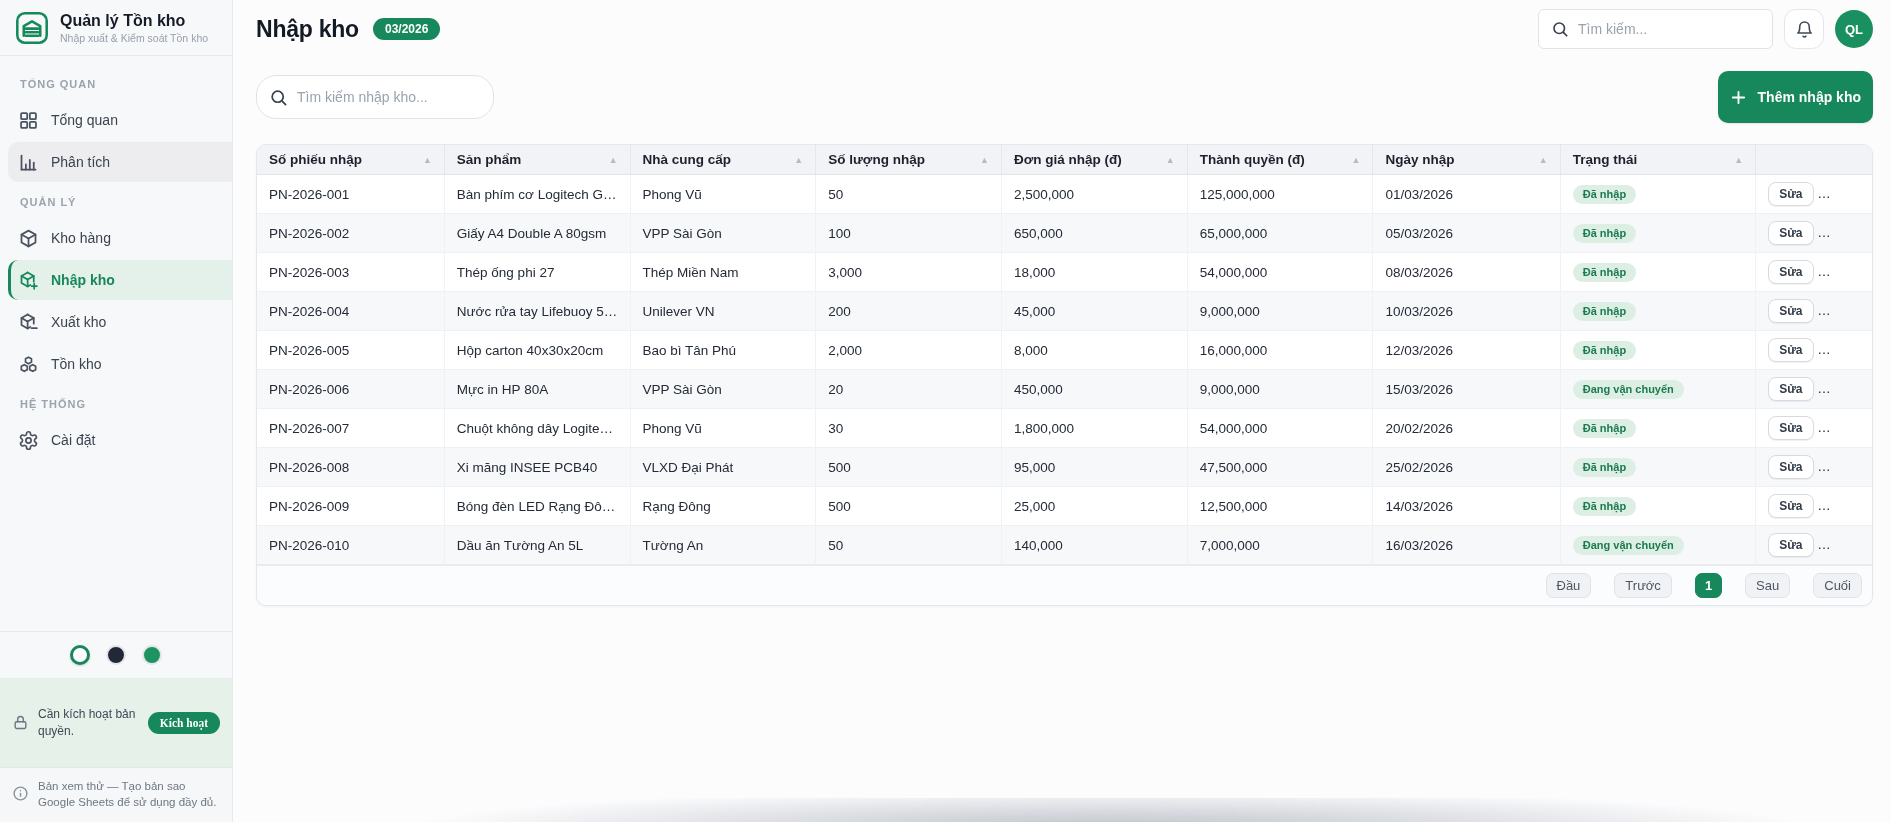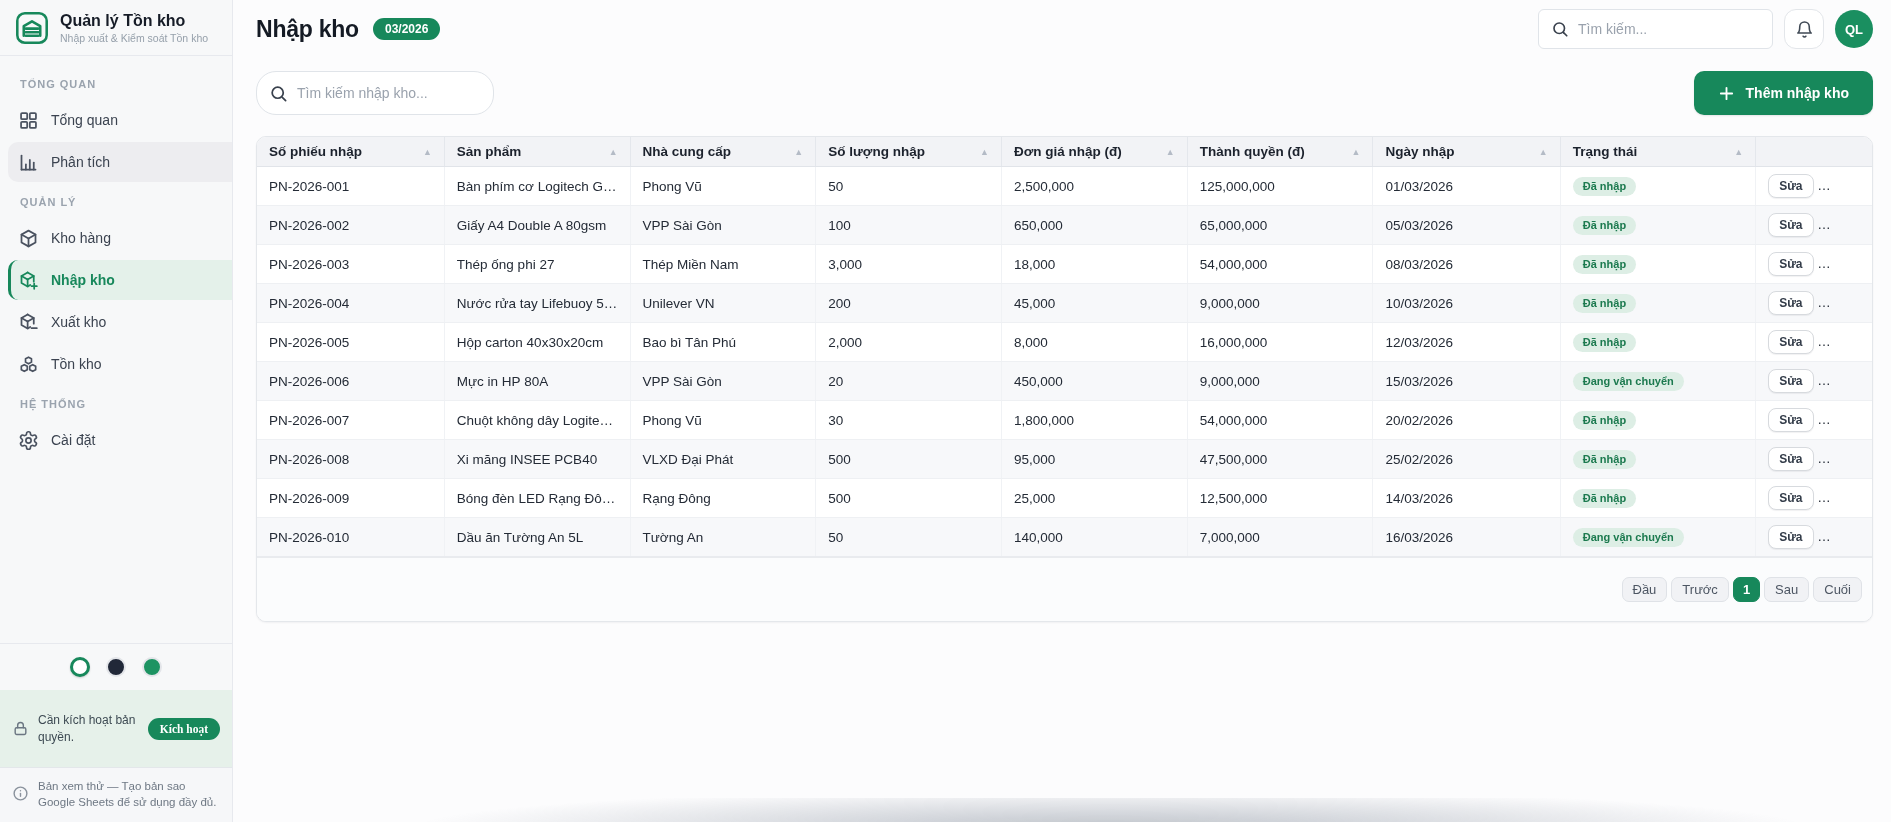--- a/index.html
+++ b/index.html
@@ -40,21 +40,21 @@
   }
   .nav-item.active .nicon{ color:var(--accent); }
 
   .side-footer{ margin-top:auto; }
   .theme-row{ display:flex; justify-content:center; gap:16px; padding:13px 0 13px; border-top:1px solid var(--line); }
   .swatch{ width:20px; height:20px; border-radius:50%; cursor:pointer; }
   .swatch.light{ background:#fff; border:3px solid var(--accent); box-shadow:0 1px 2px rgba(0,0,0,.18); }
   .swatch.dark{ background:var(--navy); border:2px solid #e3e5e9; }
   .swatch.green{ background:#1d9362; border:2px solid #e3e5e9; }
 
-  .license{ background:#e6f1ea; padding:22px 12px; display:flex; align-items:center; gap:9px; }
+  .license{ background:#e6f1ea; padding:28px 12px; display:flex; align-items:center; gap:9px; }
   .license .licon{ color:#6b7682; flex:0 0 auto; }
   .license .msg{ font-size:12px; color:#3d4a53; line-height:1.35; flex:1; }
   .activate-btn{
     background:var(--accent); color:#fff; font-weight:700; font-size:11.5px;
     padding:5px 12px; border-radius:999px; border:none; cursor:pointer;
     font-family:Liberation Serif, serif; flex:0 0 auto;
   }
   .trial{ padding:10px 12px 12px; display:flex; gap:9px; align-items:center; border-top:1px solid #e3e7ea; background:#f6f7f9; }
   .trial .ticon{ color:#8a929d; flex:0 0 auto; }
   .trial .msg{ font-size:11.5px; color:#6e7884; line-height:1.4; }
@@ -82,22 +82,22 @@
     display:flex; align-items:center; justify-content:center; color:#3f4854; cursor:pointer;
   }
   .avatar{
     width:38px; height:38px; border-radius:50%; background:#1a8f60; color:#fff;
     font-size:13px; font-weight:800; display:flex; align-items:center; justify-content:center; cursor:pointer;
   }
 
   .toolbar{ display:flex; align-items:center; margin-top:22px; }
   .searchbox.big{ height:44px; width:238px; border-radius:20px; }
   .add-btn{
-    margin-left:auto; height:44px; background:var(--accent); color:#fff; border:none; cursor:pointer;
-    border-radius:10px; padding:0 24px; display:flex; align-items:center; gap:11px;
+    margin-left:auto; height:52px; background:var(--accent); color:#fff; border:none; cursor:pointer;
+    border-radius:10px; padding:0 12px; display:flex; align-items:center; gap:11px;
     font-family:inherit; font-size:14px; font-weight:700; box-shadow:0 1px 2px rgba(16,24,40,.1);
   }
 
   .table-card{
     margin-top:21px; background:#fff; border:1px solid #e4e7eb; border-radius:10px;
     overflow:hidden; box-shadow:0 1px 2px rgba(16,24,40,.05);
   }
   table{ width:100%; border-collapse:collapse; table-layout:fixed; }
   thead th{
     background:#f2f3f6; text-align:left; font-size:13.5px; font-weight:700; color:#1c222d;
@@ -122,22 +122,22 @@
   .btn-edit{
     background:#fff; border:1px solid #d7dade; border-radius:8px; padding:4px 10px;
     font-size:12px; font-weight:700; color:#333c49; font-family:inherit; cursor:pointer;
     box-shadow:0 1px 1px rgba(16,24,40,.06);
   }
   .btn-del{
     background:var(--danger); border:1px solid var(--danger); border-radius:8px; padding:4px 10px;
     font-size:12px; font-weight:700; color:#fff; font-family:inherit; cursor:pointer; margin-left:6px;
   }
   .table-footer{
-    display:flex; justify-content:flex-end; align-items:center; gap:4px;
-    padding:19px 10px; background:#fbfcfd; border-top:1px solid #e9ebee;
+    display:flex; justify-content:flex-end; align-items:center; gap:23px;
+    padding:7px 10px; background:#fbfcfd; border-top:1px solid #e9ebee;
   }
   .pg-btn{
     background:#f1f2f5; border:1px solid #dfe2e7; border-radius:7px; padding:4px 10px;
     font-size:13px; color:#4d5663; font-family:inherit; cursor:pointer;
   }
   .pg-btn.active{
     background:var(--accent); border-color:var(--accent); color:#fff; font-weight:700; padding:4px 9px;
   }
 
   .bottom-shade{

